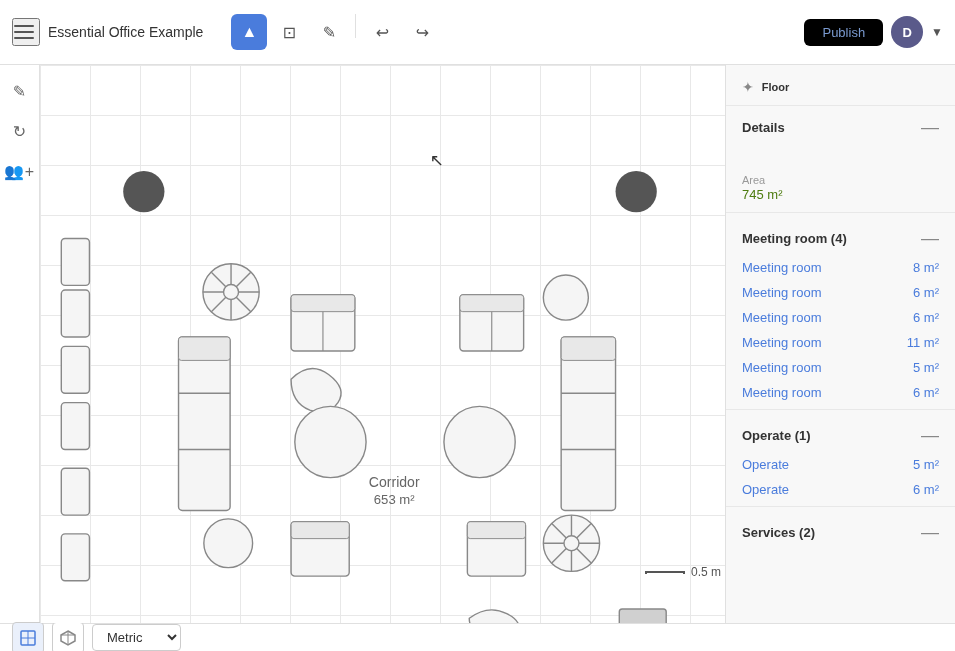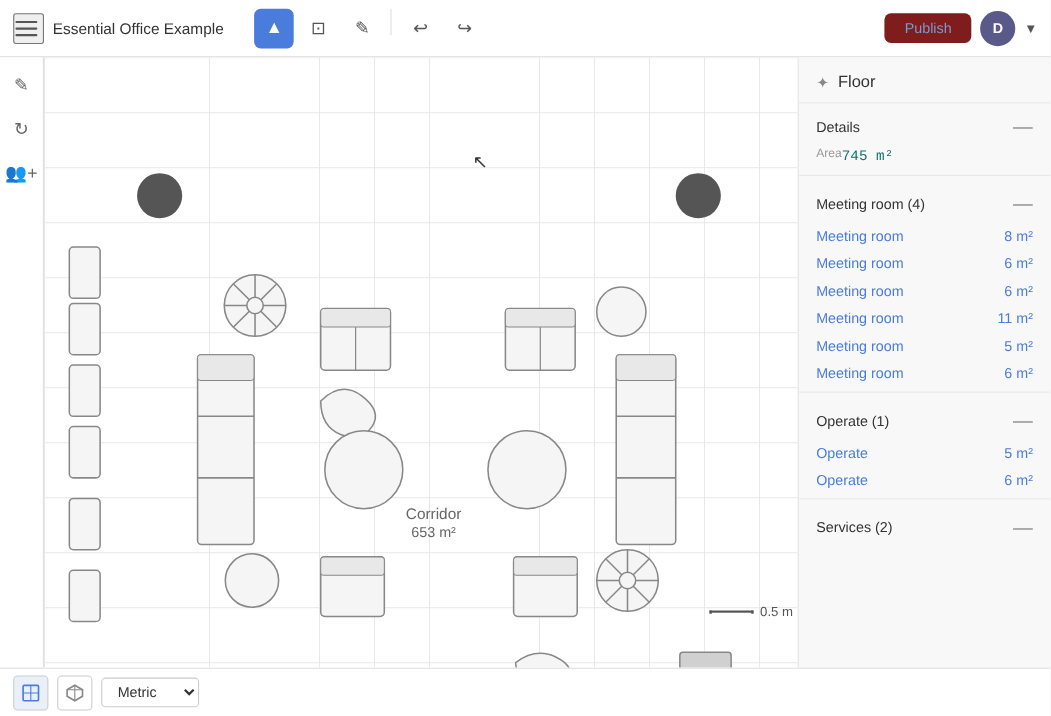--- a/index.html
+++ b/index.html
@@ -1,20 +1,20 @@
 <!DOCTYPE html>
 <html><head>
   <meta charset="utf-8">
   <style>
     * { box-sizing: border-box; margin: 0; padding: 0; }
     body { font-family: -apple-system, BlinkMacSystemFont, 'Segoe UI', sans-serif; background: #f0f0f0; width: 955px; height: 651px; overflow: hidden; display: flex; flex-direction: column; }
 
     
     .toolbar {
-      height: 52px;
+      height: 65px;
       background: #fff;
       border-bottom: 1px solid #e0e0e0;
       display: flex;
       align-items: center;
       padding: 0 12px;
       gap: 8px;
       flex-shrink: 0;
     }
     .toolbar-hamburger {
       width: 28px; height: 28px;
@@ -33,21 +33,21 @@
       display: flex; align-items: center; justify-content: center;
       font-size: 16px; color: #555;
     }
     .tool-btn.active { background: #4a7cdc; color: #fff; }
     .toolbar-sep { width: 1px; height: 24px; background: #e0e0e0; margin: 0 4px; }
     .share-btn {
       background: none; border: 1px solid #ccc; border-radius: 6px;
       padding: 6px 14px; font-size: 13px; color: #555; cursor: pointer;
     }
     .publish-btn {
-      background: #7f1d1d; border: none; border-radius: 6px;
+      background: #000000; border: none; border-radius: 6px;
       padding: 6px 18px; font-size: 13px; color: #7a9ad0; cursor: pointer;
       font-weight: 500;
     }
     .user-avatar {
       width: 32px; height: 32px; border-radius: 50%;
       background: #5a5a8a; color: #fff; font-size: 13px; font-weight: 600;
       display: flex; align-items: center; justify-content: center;
       cursor: pointer;
     }
     .chevron-btn { background: none; border: none; cursor: pointer; color: #555; font-size: 12px; }
@@ -102,21 +102,21 @@
       display: flex; align-items: center; gap: 6px;
       font-size: 12px; color: #555;
     }
     .scale-line {
       width: 40px; height: 3px;
       border-left: 2px solid #555; border-right: 2px solid #555; border-top: 2px solid #555;
     }
 
     
     .bottom-bar {
-      height: 44px;
+      height: 28px;
       background: #fff;
       border-top: 1px solid #e0e0e0;
       display: flex;
       align-items: center;
       padding: 0 12px;
       gap: 8px;
       flex-shrink: 0;
     }
     .view-toggle-btn {
       width: 32px; height: 32px;
@@ -141,52 +141,52 @@
       flex-shrink: 0;
       overflow: hidden;
     }
     .panel-header {
       padding: 14px 16px 10px;
       display: flex; align-items: center; gap: 8px;
       border-bottom: 1px solid #e8e8e8;
       background: #f8f8f8;
     }
     .panel-title {
-      font-size: 15px; font-weight: 400; color: #333;
+      font-size: 11px; font-weight: 700; color: #333;
     }
     .panel-sparkle { color: #888; font-size: 14px; }
 
     .panel-scroll {
       flex: 1;
       overflow-y: auto;
       padding: 0 0 8px;
     }
     .panel-scroll::-webkit-scrollbar { width: 6px; }
     .panel-scroll::-webkit-scrollbar-thumb { background: #ccc; border-radius: 3px; }
 
     .section-header {
       padding: 12px 16px 8px;
       display: flex; align-items: center; justify-content: space-between;
     }
     .section-title {
-      font-size: 13px; font-weight: 400; color: #333; text-align: right;
+      font-size: 13px; font-weight: 700; color: #333; text-align: right;
     }
     .section-collapse {
       font-size: 18px; color: #888; cursor: pointer; line-height: 1;
     }
 
     .detail-row {
       padding: 2px 16px 6px;
-      display: flex; flex-direction: row;
+      display: flex; flex-direction: column; margin-top: 28px;
     }
     .detail-label {
       font-size: 11px; color: #999; margin-bottom: 1px;
     }
     .detail-value {
-      font-size: 13px; color: #0f766e; font-weight: 500; font-family: Liberation Mono, monospace;
+      font-size: 13px; color: #4d7c0f; font-weight: 500;
     }
 
     .list-item-row {
       padding: 5px 16px;
       display: flex; justify-content: space-between; align-items: flex-start;
     }
     .list-item-name {
       font-size: 13px; color: #4a7cdc;
     }
     .list-item-area {

